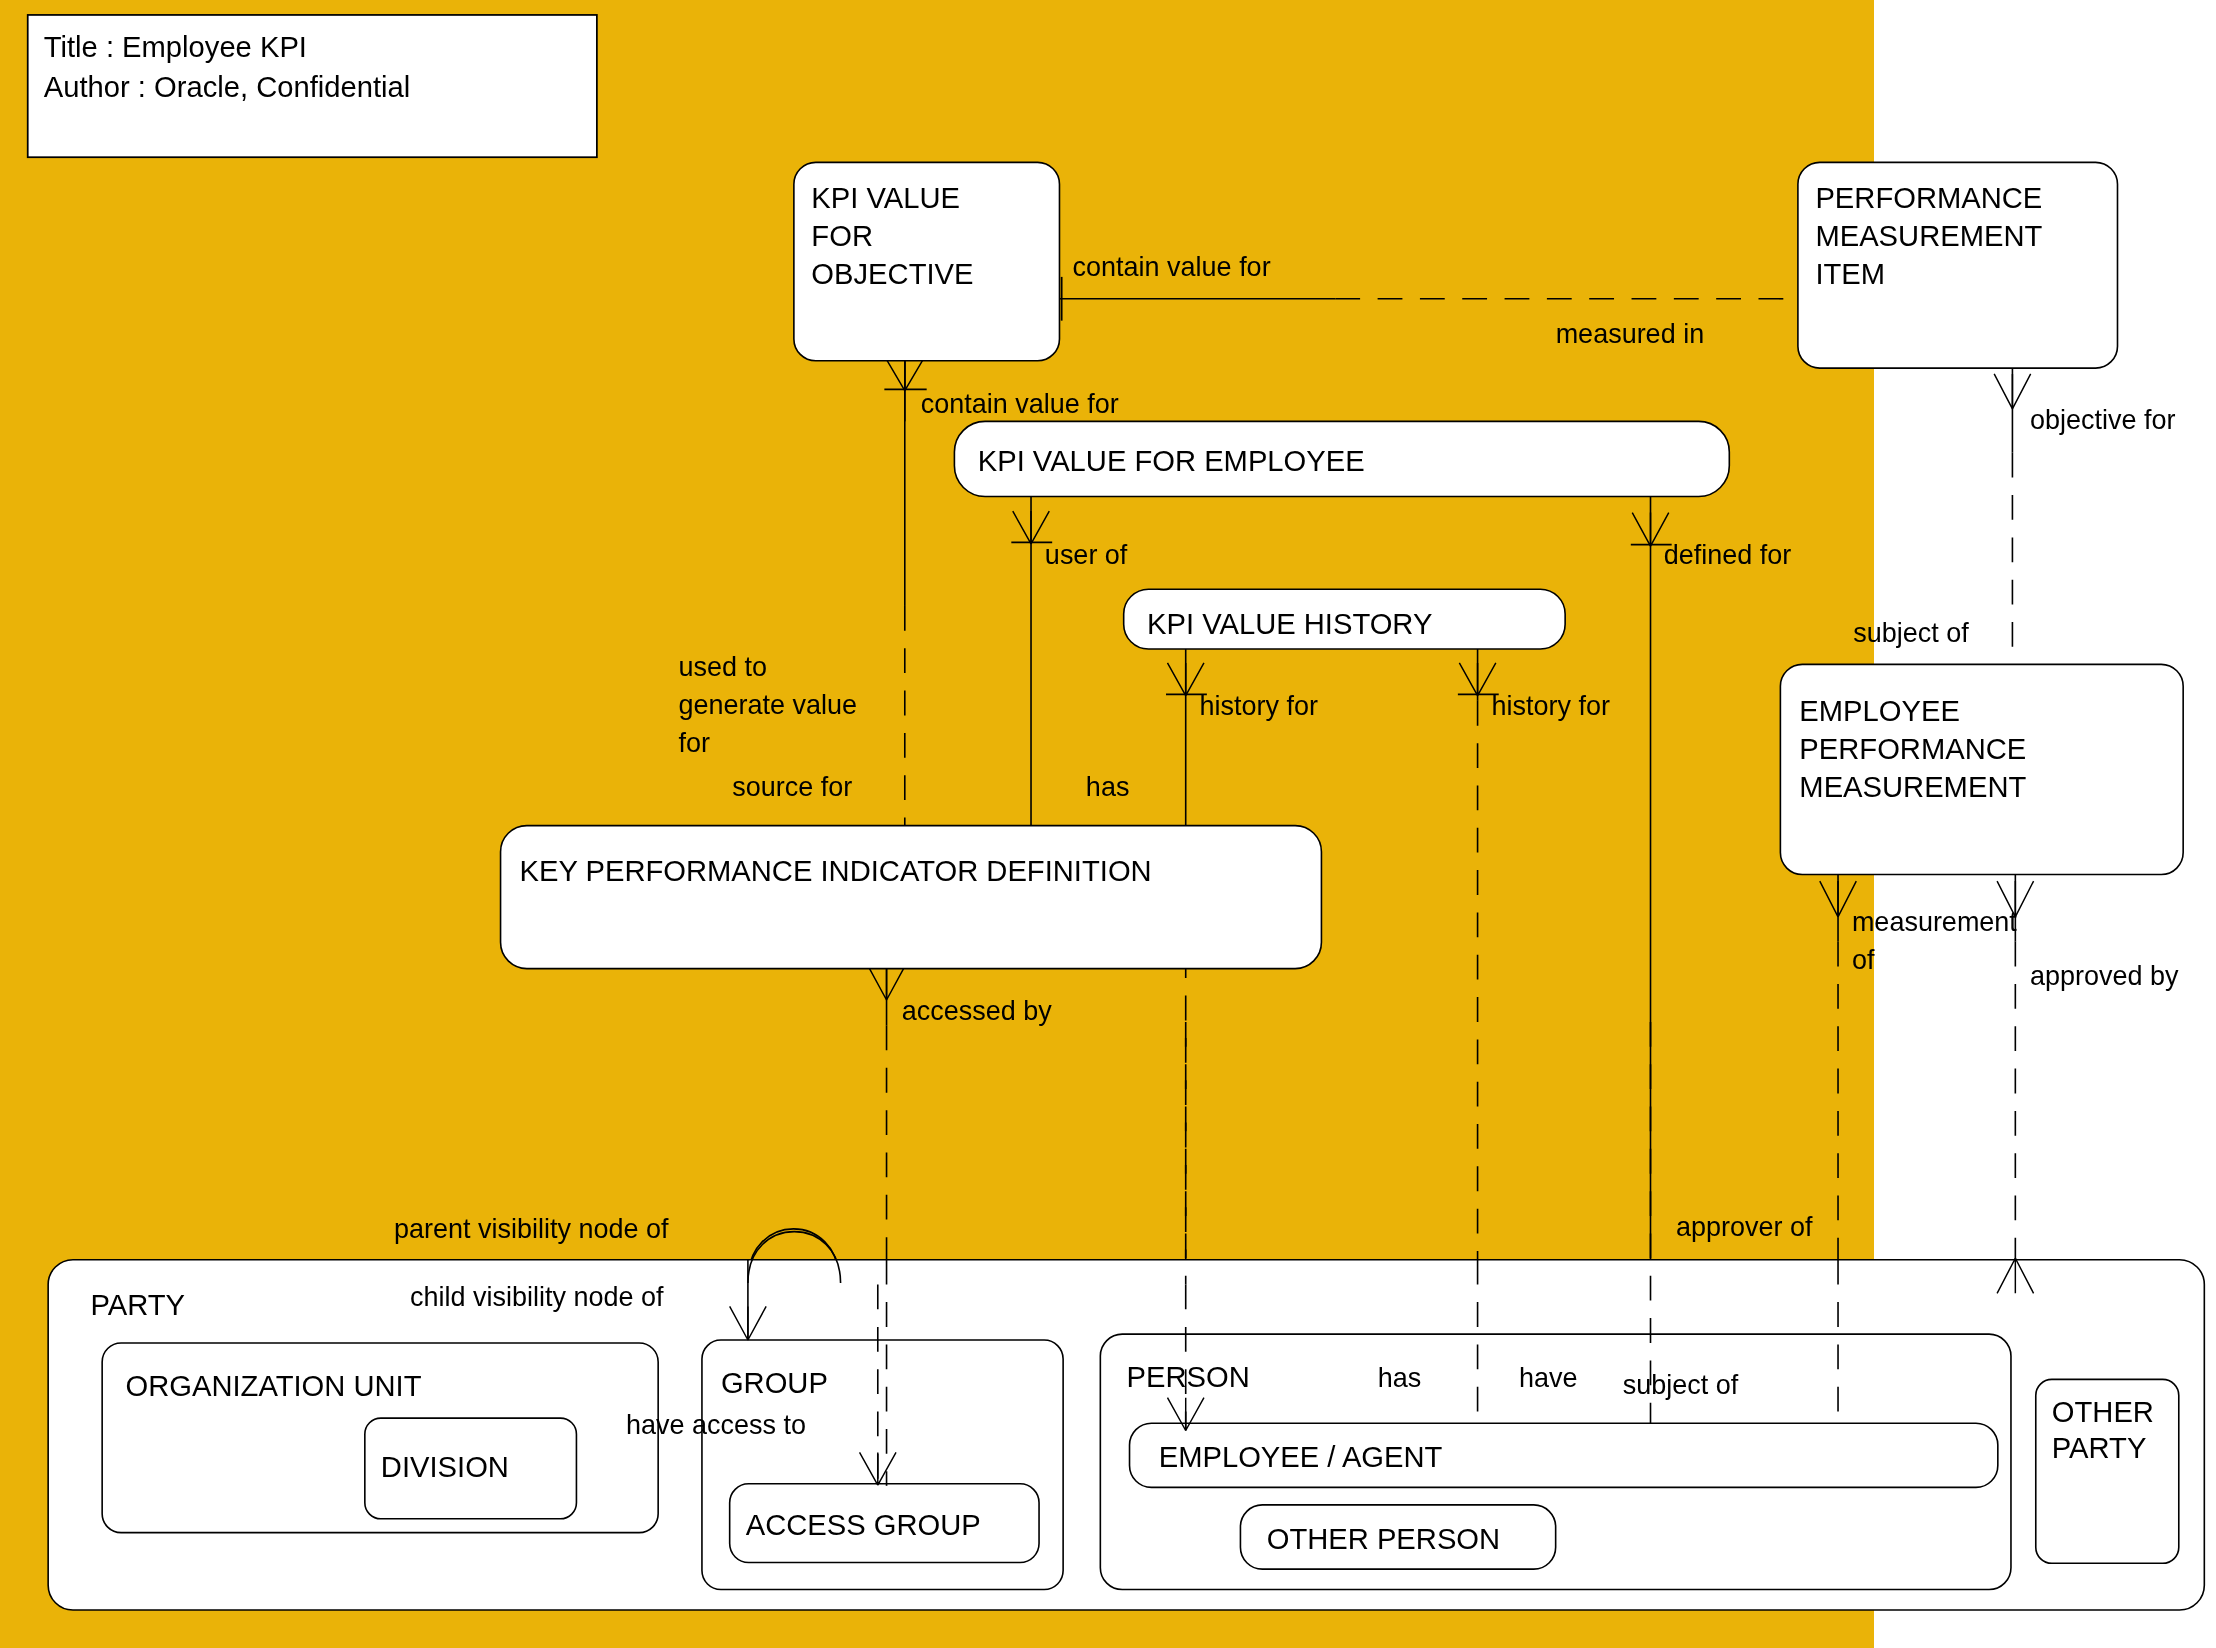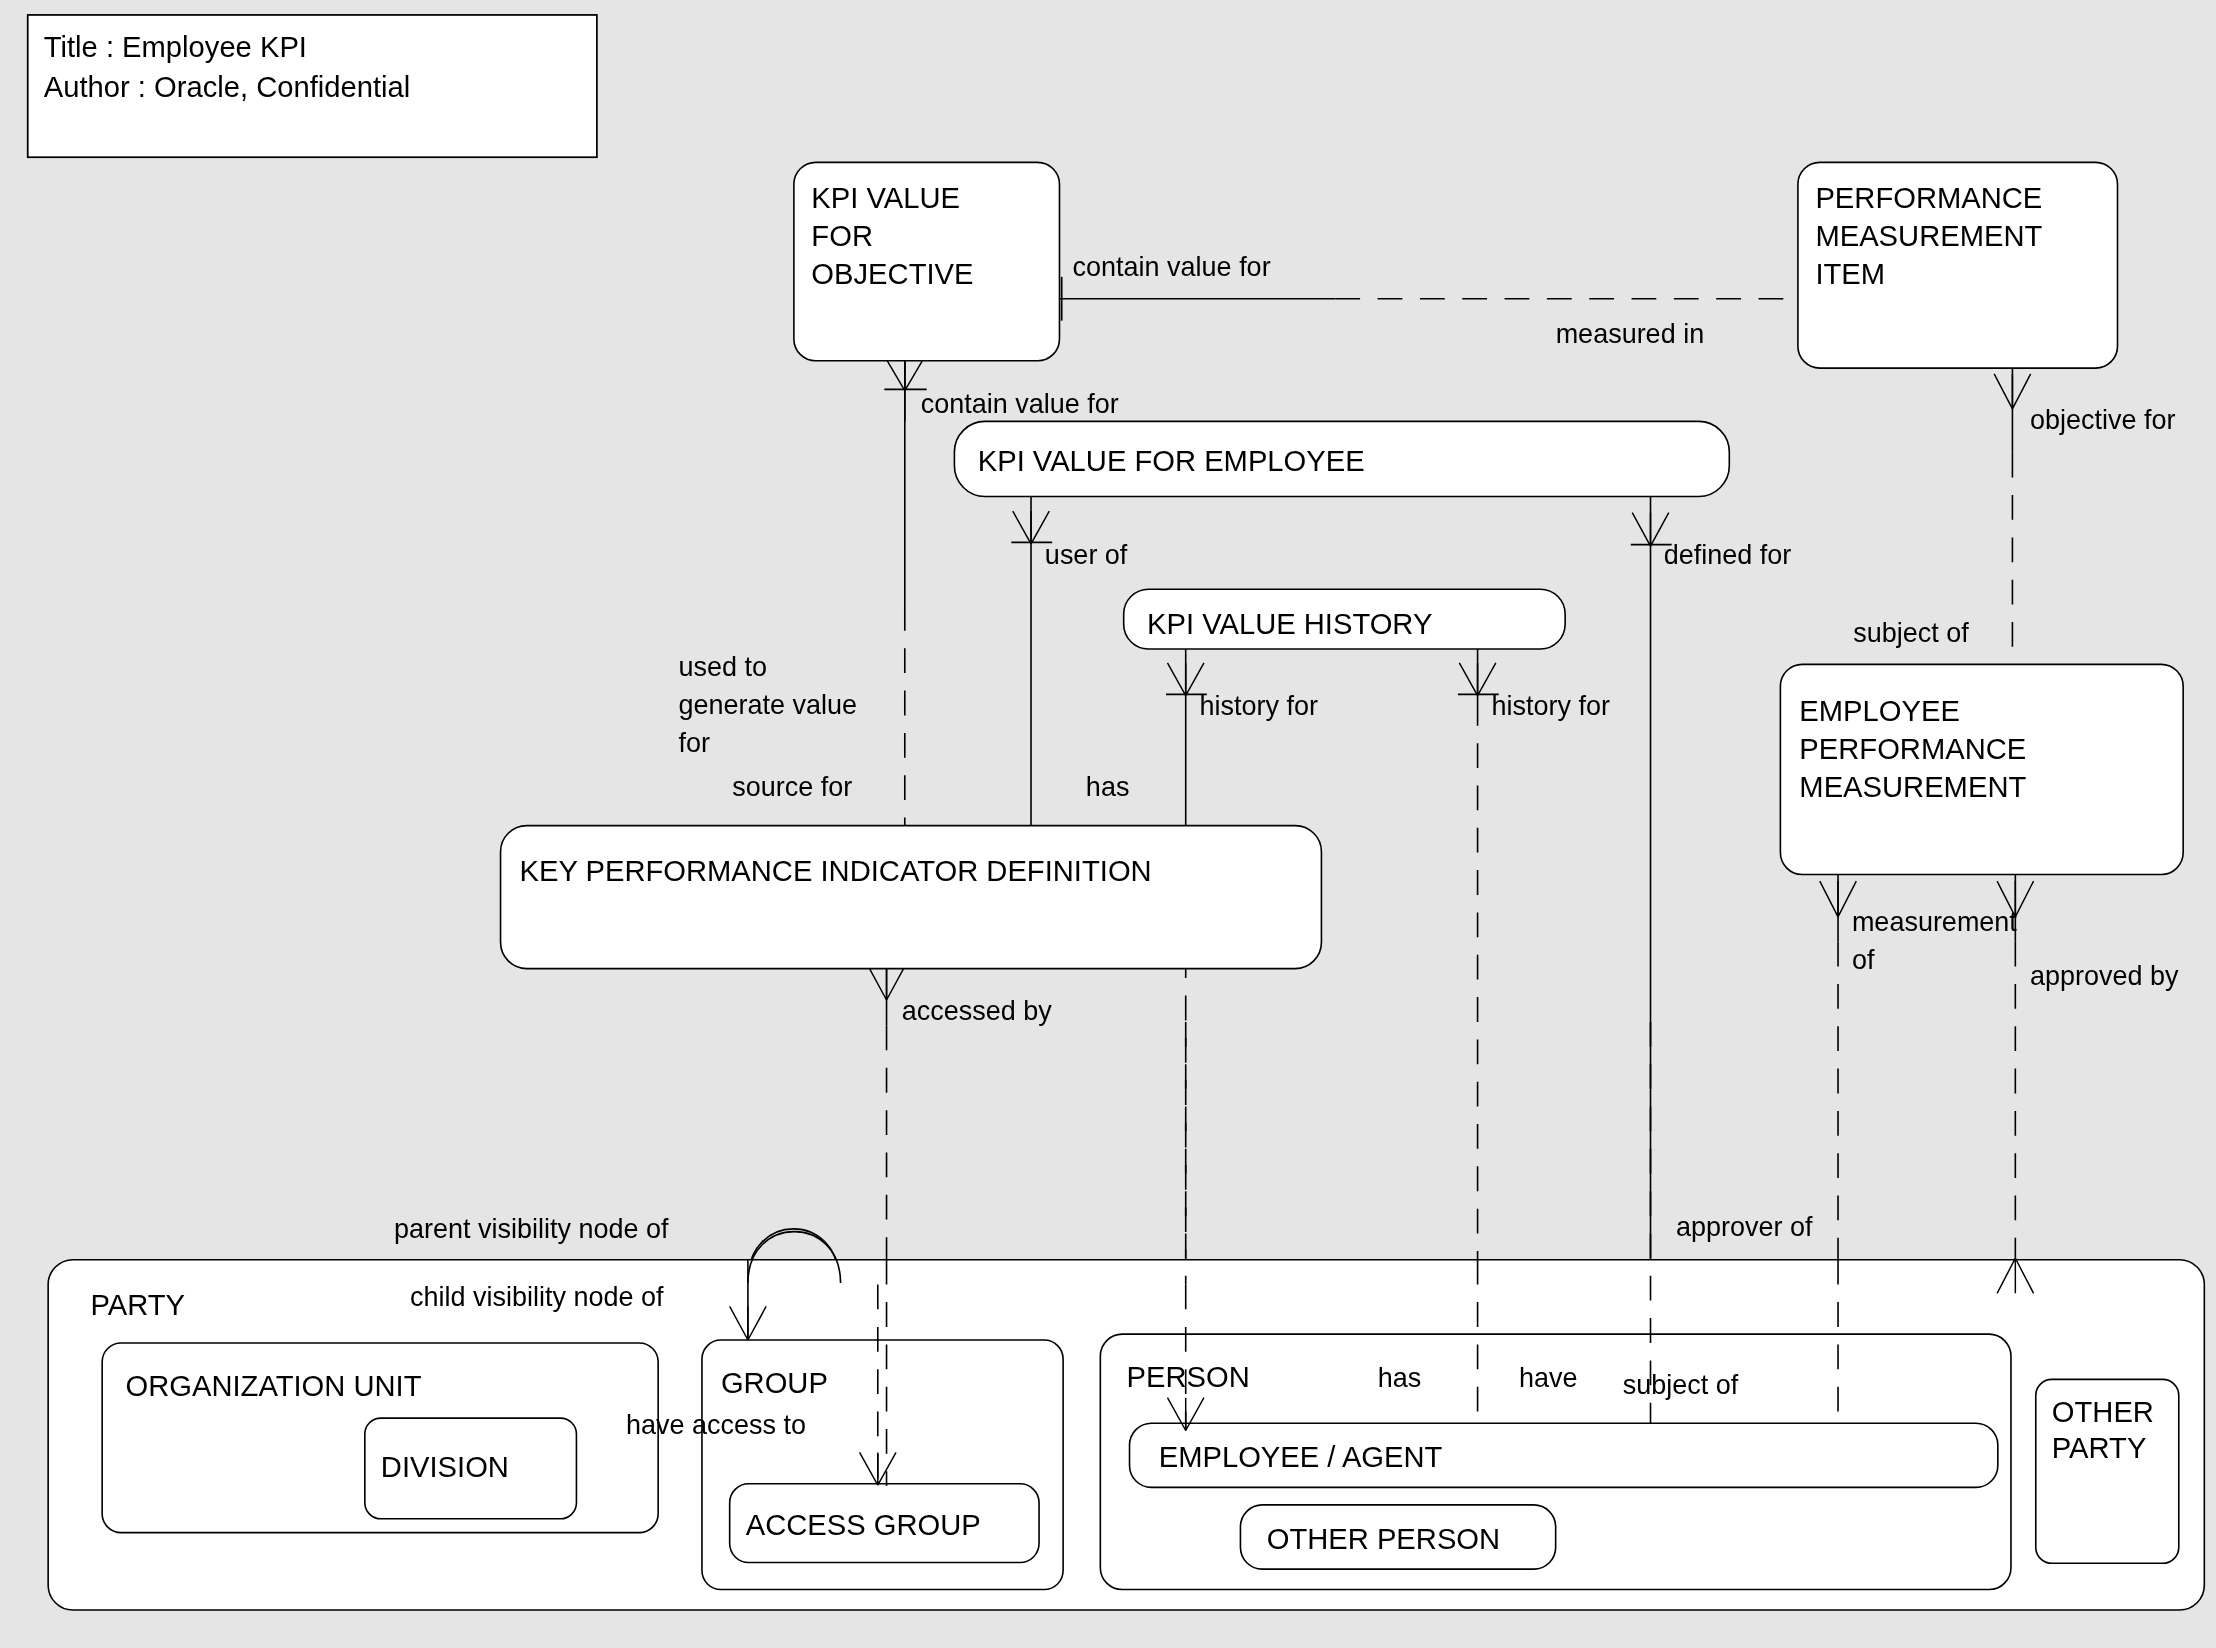--- a/index.html
+++ b/index.html
@@ -1,19 +1,19 @@
 <!DOCTYPE html>
 <html style="font-size:11.7px"><head>
 <meta charset="utf-8">
 <title>Employee KPI ER Diagram</title>
 <style>
   html,body{margin:0;padding:0;background:#ffffff;}
   body{width:2216px;height:1649px;overflow:hidden;
        font-family:"Liberation Sans","DejaVu Sans",sans-serif;}
-  #stage{position:relative;width:2216px;height:1649px;background:#e5e5e5;}
+  #stage{position:relative;width:1840px;height:1649px;background:#eab308;padding-left:34px;}
   svg.canvas{position:absolute;left:0;top:0;width:2216px;height:1649px;}
   .ent{fill:#ffffff;stroke:#000000;stroke-width:2.2;}
   .titlebox{fill:#ffffff;stroke:#000000;stroke-width:2.4;}
   .rel{stroke:#000000;stroke-width:2.2;fill:none;}
   .rel-dash{stroke:#000000;stroke-width:2.2;fill:none;stroke-dasharray:34 24;}
   .crow{stroke:#000000;stroke-width:2.0;fill:none;}
   .bar{stroke:#000000;stroke-width:2.4;fill:none;}
   text{fill:#000000;font-family:"Liberation Sans","DejaVu Sans",sans-serif;}
   .ent-label{font-size:40px;}
   .rel-label{font-size:37px;}

